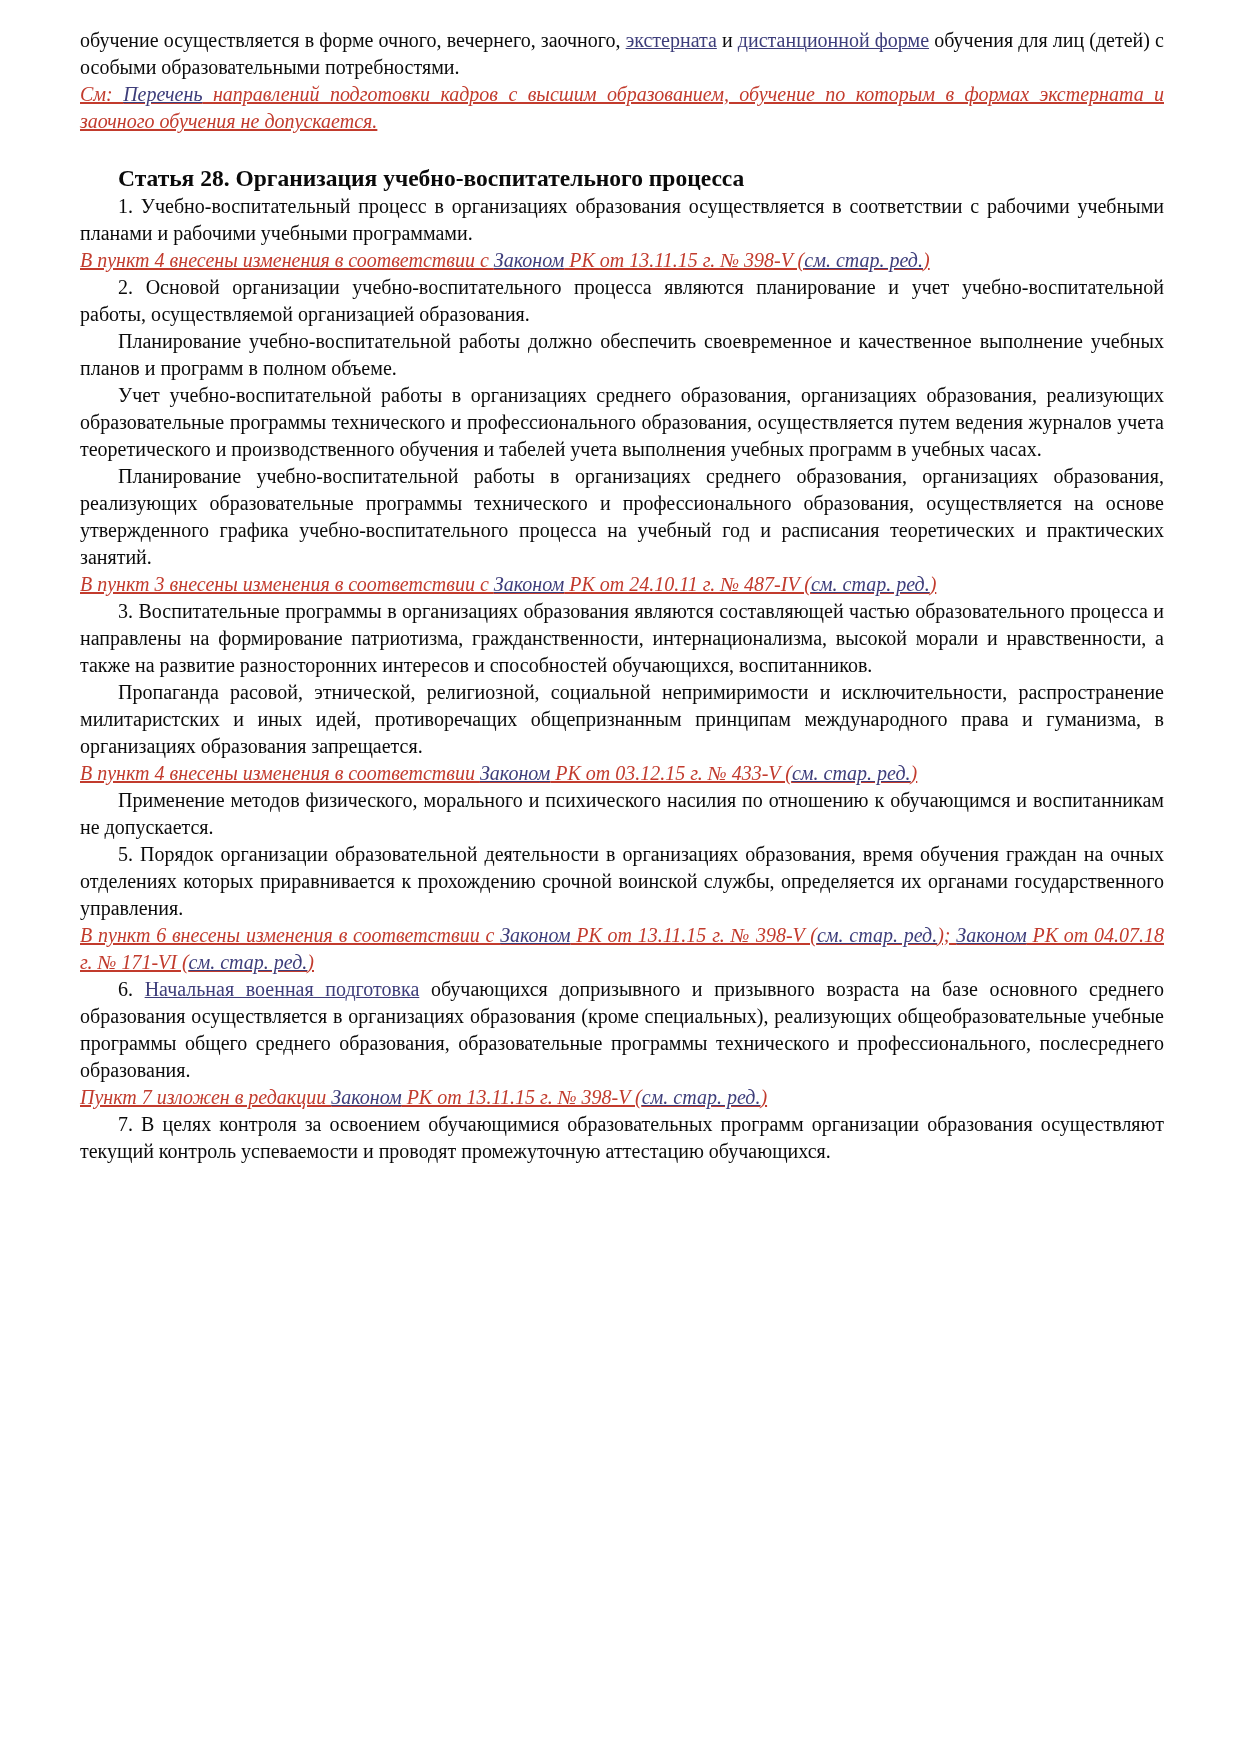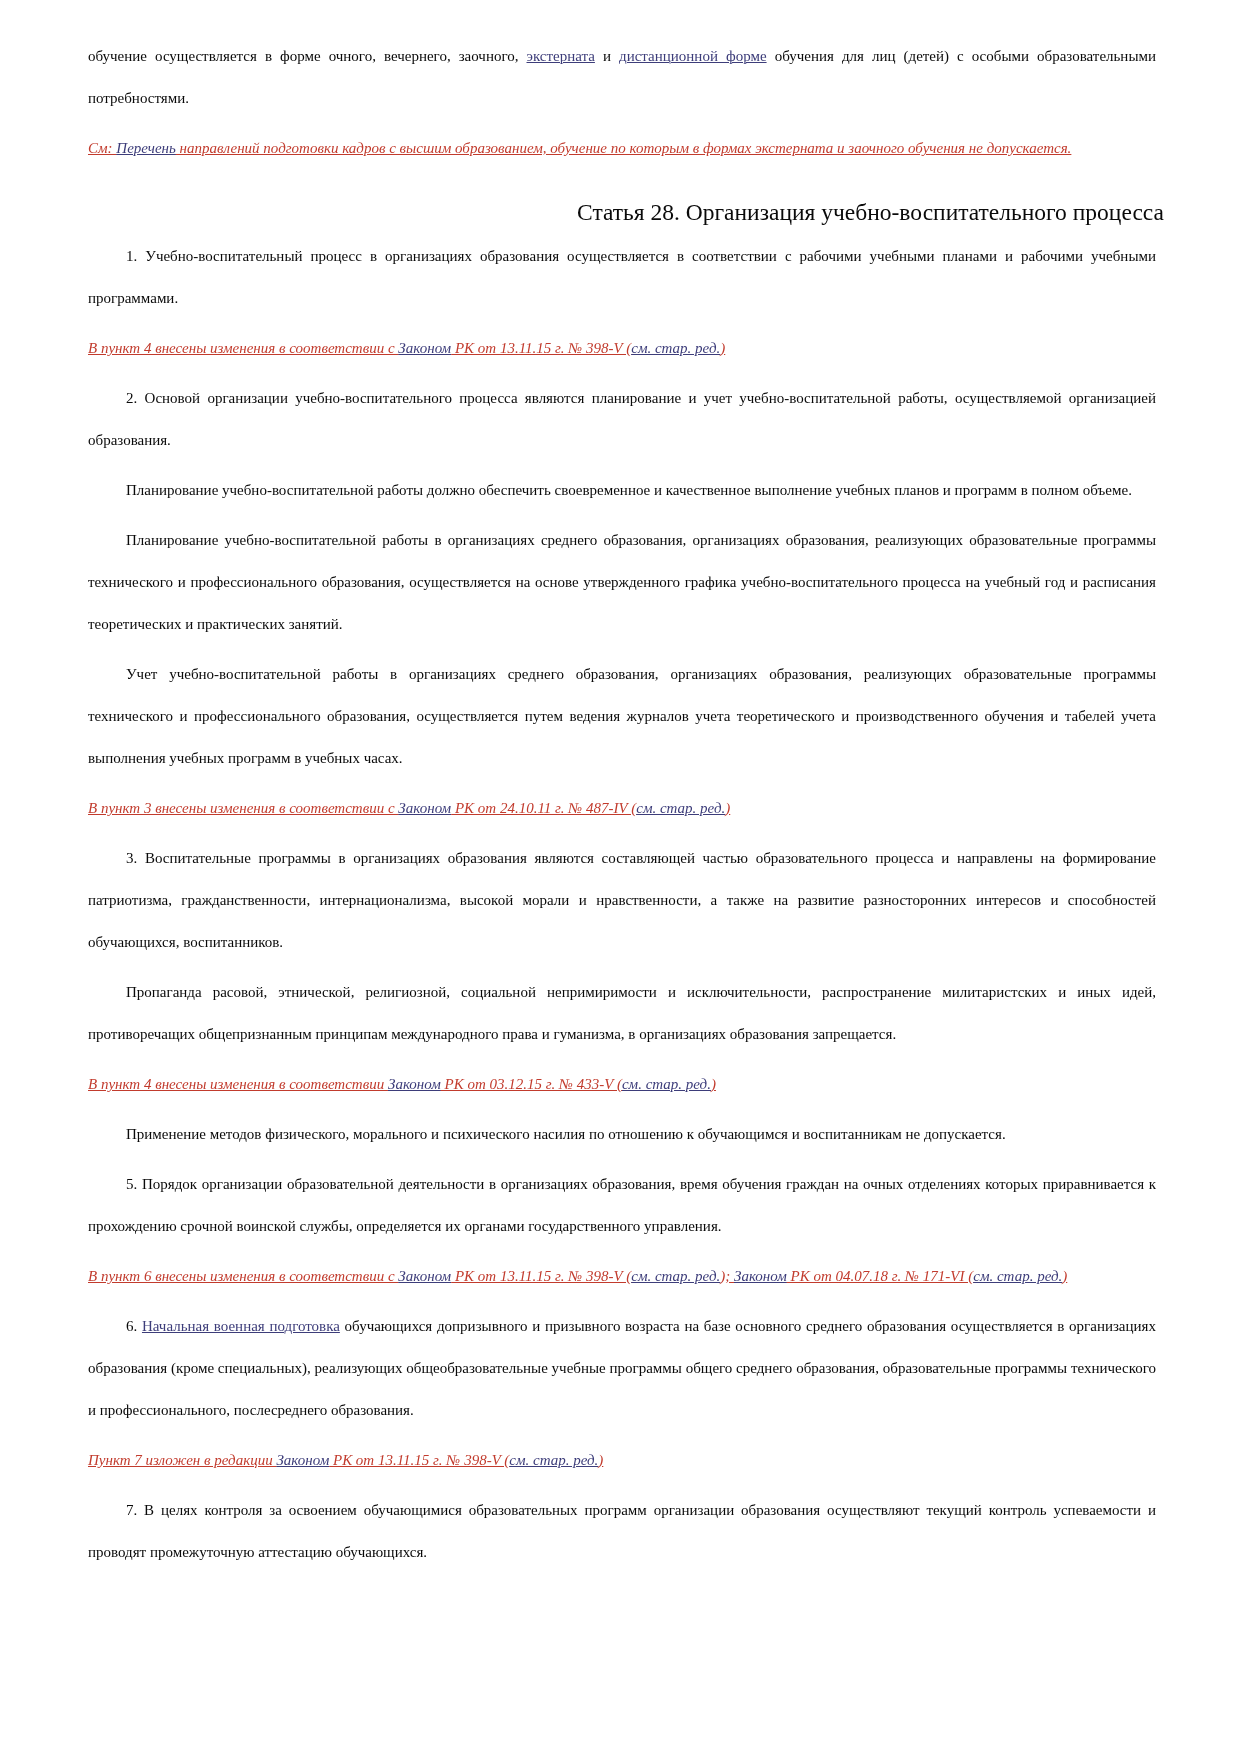--- a/index.html
+++ b/index.html
@@ -16,39 +16,39 @@
     background: var(--page-bg, #fff);
     overflow: hidden;
   }
   .page {
     box-sizing: border-box;
     width: 1240px;
     height: 1754px;
     padding: 27px 76px 40px 80px;
   }
   .block {
-    margin: 8px;
-    font-size: 15px;
-    line-height: 42px;
+    margin: 0;
+    font-size: 20px;
+    line-height: 27px;
     text-align: justify;
   }
   .body { color: var(--body-color, #000); }
   .indent { text-indent: 38px; }
   .note {
     color: var(--note-color, #c23b2d);
     font-style: italic;
     text-decoration: underline;
   }
   .heading {
-    font-weight: normal;
+    font-weight: bold;
     font-size: 23.5px;
     line-height: 29px;
     margin: 29px 0 0 0;
     text-indent: 38px;
-    text-align: right;
+    text-align: left;
     color: var(--body-color, #000);
   }
   a.doclink {
     color: var(--link-color, #3d3d7a);
     text-decoration: underline;
     text-decoration-thickness: 1px;
     cursor: pointer;
   }
   .note a.doclink { font-style: italic; }
 </style>
@@ -56,22 +56,22 @@
 <body>
 
 <div class="page">
     <p class="block body"><span>обучение осуществляется в форме очного, вечернего, заочного, </span><a class="doclink" href="#">экстерната</a><span> и </span><a class="doclink" href="#">дистанционной форме</a><span> обучения для лиц (детей) с особыми образовательными потребностями.</span></p>
     <p class="block note"><span>См: </span><a class="doclink" href="#">Перечень</a><span> направлений подготовки кадров с высшим образованием, обучение по которым в формах экстерната и заочного обучения не допускается.</span></p>
     <h3 class="block heading"><span>Статья 28. Организация учебно-воспитательного процесса</span></h3>
     <p class="block body indent"><span>1. Учебно-воспитательный процесс в организациях образования осуществляется в соответствии с рабочими учебными планами и рабочими учебными программами.</span></p>
     <p class="block note"><span>В пункт 4 внесены изменения в соответствии с </span><a class="doclink" href="#">Законом</a><span> РК от 13.11.15 г. № 398-V (</span><a class="doclink" href="#">см. стар. ред.</a><span>)</span></p>
     <p class="block body indent"><span>2. Основой организации учебно-воспитательного процесса являются планирование и учет учебно-воспитательной работы, осуществляемой организацией образования.</span></p>
     <p class="block body indent"><span>Планирование учебно-воспитательной работы должно обеспечить своевременное и качественное выполнение учебных планов и программ в полном объеме.</span></p>
+    <p class="block body indent"><span>Учет учебно-воспитательной работы в организациях среднего образования, организациях образования, реализующих образовательные программы технического и профессионального образования, осуществляется путем ведения журналов учета теоретического и производственного обучения и табелей учета выполнения учебных программ в учебных часах.</span></p>
     <p class="block body indent"><span>Планирование учебно-воспитательной работы в организациях среднего образования, организациях образования, реализующих образовательные программы технического и профессионального образования, осуществляется на основе утвержденного графика учебно-воспитательного процесса на учебный год и расписания теоретических и практических занятий.</span></p>
-    <p class="block body indent"><span>Учет учебно-воспитательной работы в организациях среднего образования, организациях образования, реализующих образовательные программы технического и профессионального образования, осуществляется путем ведения журналов учета теоретического и производственного обучения и табелей учета выполнения учебных программ в учебных часах.</span></p>
     <p class="block note"><span>В пункт 3 внесены изменения в соответствии с </span><a class="doclink" href="#">Законом</a><span> РК от 24.10.11 г. № 487-IV (</span><a class="doclink" href="#">см. стар. ред.</a><span>)</span></p>
     <p class="block body indent"><span>3. Воспитательные программы в организациях образования являются составляющей частью образовательного процесса и направлены на формирование патриотизма, гражданственности, интернационализма, высокой морали и нравственности, а также на развитие разносторонних интересов и способностей обучающихся, воспитанников.</span></p>
     <p class="block body indent"><span>Пропаганда расовой, этнической, религиозной, социальной непримиримости и исключительности, распространение милитаристских и иных идей, противоречащих общепризнанным принципам международного права и гуманизма, в организациях образования запрещается.</span></p>
     <p class="block note"><span>В пункт 4 внесены изменения в соответствии </span><a class="doclink" href="#">Законом</a><span> РК от 03.12.15 г. № 433-V (</span><a class="doclink" href="#">см. стар. ред.</a><span>)</span></p>
     <p class="block body indent"><span>Применение методов физического, морального и психического насилия по отношению к обучающимся и воспитанникам не допускается.</span></p>
     <p class="block body indent"><span>5. Порядок организации образовательной деятельности в организациях образования, время обучения граждан на очных отделениях которых приравнивается к прохождению срочной воинской службы, определяется их органами государственного управления.</span></p>
     <p class="block note"><span>В пункт 6 внесены изменения в соответствии с </span><a class="doclink" href="#">Законом</a><span> РК от 13.11.15 г. № 398-V (</span><a class="doclink" href="#">см. стар. ред.</a><span>); </span><a class="doclink" href="#">Законом</a><span> РК от 04.07.18 г. № 171-VI (</span><a class="doclink" href="#">см. стар. ред.</a><span>)</span></p>
     <p class="block body indent"><span>6. </span><a class="doclink" href="#">Начальная военная подготовка</a><span> обучающихся допризывного и призывного возраста на базе основного среднего образования осуществляется в организациях образования (кроме специальных), реализующих общеобразовательные учебные программы общего среднего образования, образовательные программы технического и профессионального, послесреднего образования.</span></p>
     <p class="block note"><span>Пункт 7 изложен в редакции </span><a class="doclink" href="#">Законом</a><span> РК от 13.11.15 г. № 398-V (</span><a class="doclink" href="#">см. стар. ред.</a><span>)</span></p>
     <p class="block body indent"><span>7. В целях контроля за освоением обучающимися образовательных программ организации образования осуществляют текущий контроль успеваемости и проводят промежуточную аттестацию обучающихся.</span></p>

